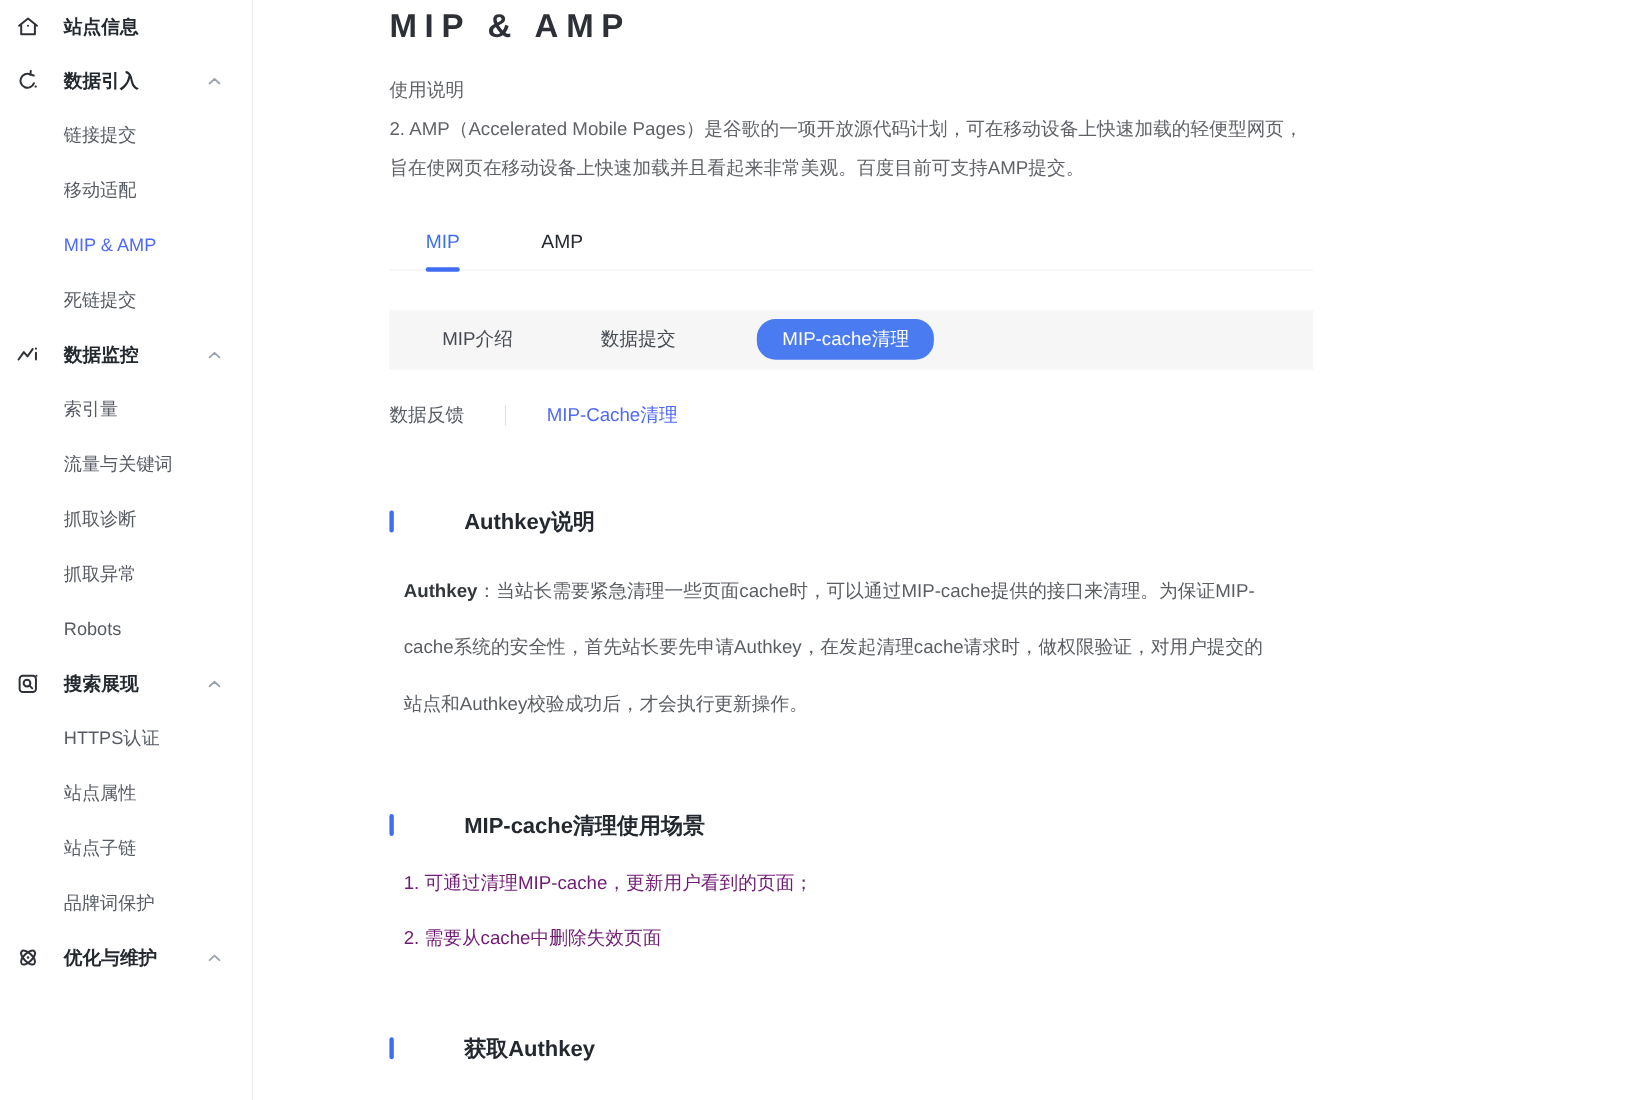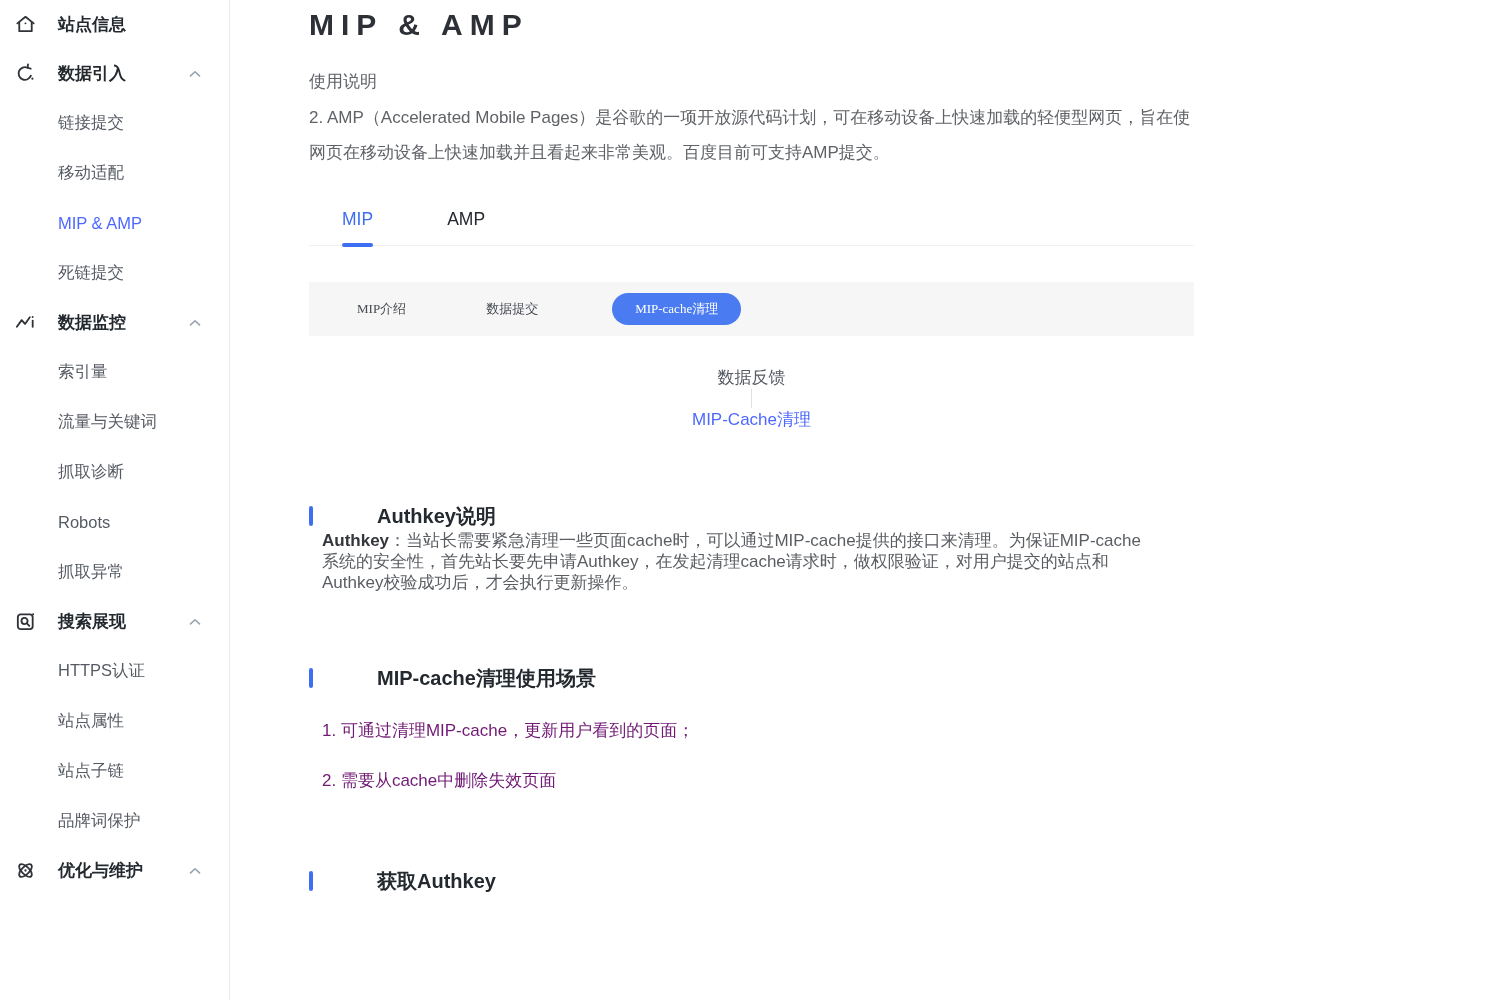--- a/index.html
+++ b/index.html
@@ -1,18 +1,18 @@
 <!DOCTYPE html>
 <html><head>
 <meta charset="utf-8">
 <style>
   * { margin:0; padding:0; box-sizing:border-box; }
   html,body { width:1500px; height:1000px; overflow:hidden; background:#fff;
     font-family:"Liberation Sans","DejaVu Sans",sans-serif; }
-  .app { display:flex; width:1194px; height:1000px; }
+  .app { display:flex; width:1194px; height:1000px;gap:45px; }
 
   
   .sidebar { width:230px; min-width:230px; height:1000px; border-right:1px solid #ececec; padding-top:0; }
   .nav-group-header { display:flex; align-items:center; height:49px; padding:0 25px 0 13px; cursor:pointer; }
   .nav-icon { width:24px; height:24px; display:flex; align-items:center; justify-content:center; }
   .nav-icon svg { width:23px; height:23px; }
   .nav-group-label { margin-left:21px; font-weight:bold; font-size:17px; color:#24292f; }
   .chevron { margin-left:auto; display:flex; }
   .chevron svg { width:18px; height:18px; }
   .nav-item { height:50px; display:flex; align-items:center; padding-left:58px; font-size:16.5px; color:#565b63; cursor:pointer; }
@@ -23,34 +23,34 @@
   .page-title { margin-top:8px; font-size:30px; font-weight:800; letter-spacing:7px; color:#2d3137; }
   .usage { margin-top:22px; font-size:17px; line-height:35.5px; color:#5f6267; }
 
   .tabs { margin-top:38px; display:flex; gap:74px; border-bottom:1px solid #f0f0f0; }
   .tab { font-size:17.5px; padding-bottom:15px; color:#24292f; cursor:pointer; position:relative; }
   .tab.active { color:#3E6EF2;margin-left:33px; }
   .tab.active::after { content:""; position:absolute; left:0; bottom:-2px; width:100%; height:4px;
     background:#3E6EF2; border-radius:2px; }
 
   .subtab-bar { margin-top:36px; background:#f6f6f7; height:54px; display:flex; align-items:center; padding-left:48px; }
-  .subtab { font-size:13px; color:#454a50; margin-right:80px; cursor:pointer;font-family:Liberation Serif, serif; }
+  .subtab { font-size:17px; color:#454a50; margin-right:80px; cursor:pointer; }
   .subtab.active { background:#4A7BF0; color:#fff; padding:7px 23px; border-radius:17px; margin-left:-6px; margin-right:0; }
 
-  .subnav { margin-top:30px; display:flex; align-items:center; font-size:17px;flex-direction:column; }
+  .subnav { margin-top:30px; display:flex; align-items:center; font-size:17px; }
   .subnav-left { color:#565b63; cursor:pointer; }
   .subnav-divider { width:1px; height:19px; background:#dcdfe3; margin:0 37px; }
   .subnav-link { color:#4D68FE; cursor:pointer; }
 
   .section { margin-top:72px; }
   .section-heading { display:flex; align-items:center; gap:17px; }
   .heading-bar { width:4px; height:20px; background:#3E6EF2; border-radius:2px; }
   .heading-text { font-size:20px; font-weight:bold; color:#24292f;margin-left:47px; }
-  .section-body { padding-left:13px; padding-right:45px;
-    font-size:17px; line-height:21px; color:#5a5e63; }
+  .section-body { margin-top:24px; padding-left:13px; padding-right:45px;
+    font-size:17px; line-height:51px; color:#5a5e63; }
   .section-body b { color:#33373c; }
   .section-item { margin-top:27px; padding-left:13px; font-size:17px; color:#701a75; }
   .section.tight { margin-top:76px; }
 </style>
 </head>
 <body>
 
 <div class="app">
 
   <aside class="sidebar">
@@ -97,22 +97,22 @@
       <span class="nav-group-label">数据监控</span>
       <span class="chevron">
         <svg viewBox="0 0 24 24" fill="none" stroke="#9aa3ae" stroke-width="2.2" stroke-linecap="round" stroke-linejoin="round">
             <polyline points="6,14.5 12,9 18,14.5"></polyline>
           </svg>
       </span>
     </div>
     <div class="nav-item">索引量</div>
     <div class="nav-item">流量与关键词</div>
     <div class="nav-item">抓取诊断</div>
+    <div class="nav-item">抓取异常</div>
     <div class="nav-item">Robots</div>
-    <div class="nav-item">抓取异常</div>
 
     <div class="nav-group-header">
       <span class="nav-icon">
         <svg viewBox="0 0 24 24" fill="none" stroke="#2f3237" stroke-width="1.9" stroke-linecap="round" stroke-linejoin="round">
           <rect x="4" y="4.5" width="15.5" height="15.5" rx="3"></rect>
           <circle cx="11" cy="11.5" r="3.2"></circle>
           <line x1="13.4" y1="13.9" x2="16" y2="16.5"></line>
           <circle cx="20" cy="4.5" r="1" fill="#2f3237" stroke="none"></circle>
         </svg>
       </span>

